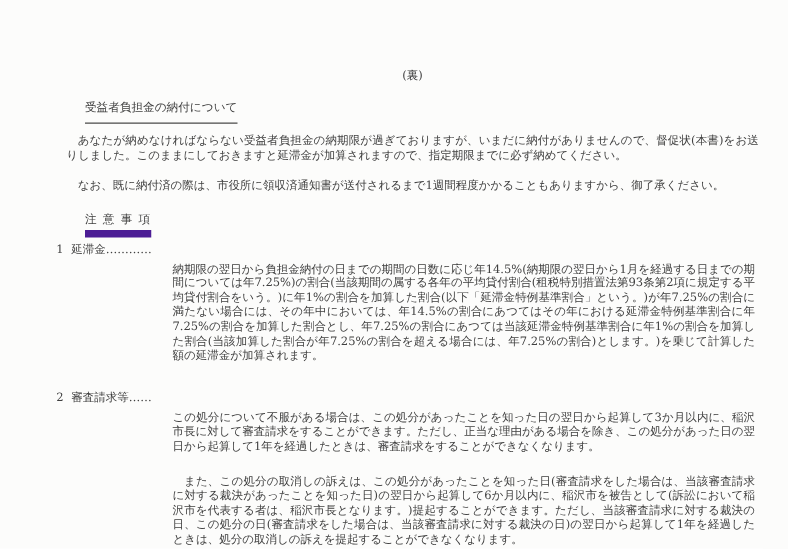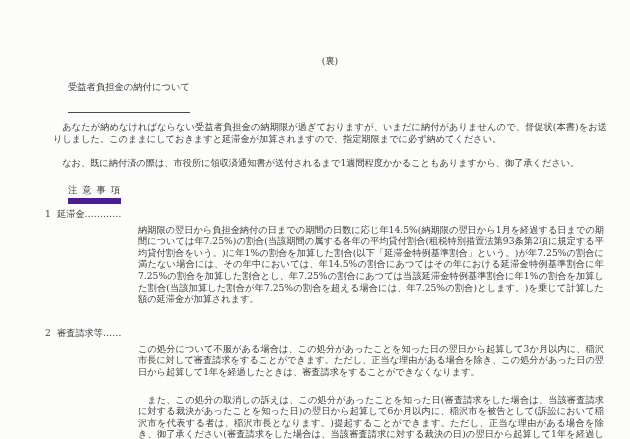--- a/index.html
+++ b/index.html
@@ -26,21 +26,21 @@
   }
   .side-label {
     text-align: center;
     margin: 0 0 0 0;
   }
   .title {
     display: inline-block;
     font-size: 9.3px;
     font-weight: normal;
     margin: 14px 0 0 28px;
-    padding-bottom: 20px;
+    padding-bottom: 6px;
     border-bottom: 1px solid #4a4a4a;
   }
   .para {
     margin: 13px;
     text-indent: 1em;
     text-align: justify;
     overflow-wrap: anywhere;
   }
   .para.first { margin-top: 8px; }
   .para.second { margin-top: 5px; }
@@ -120,21 +120,21 @@
       <div class="item-text">
         <p>納期限の翌日から負担金納付の日までの期間の日数に応じ年14.5%(納期限の翌日から1月を経過する日までの期間については年7.25%)の割合(当該期間の属する各年の平均貸付割合(租税特別措置法第93条第2項に規定する平均貸付割合をいう。)に年1%の割合を加算した割合(以下「延滞金特例基準割合」という。)が年7.25%の割合に満たない場合には、その年中においては、年14.5%の割合にあつてはその年における延滞金特例基準割合に年7.25%の割合を加算した割合とし、年7.25%の割合にあつては当該延滞金特例基準割合に年1%の割合を加算した割合(当該加算した割合が年7.25%の割合を超える場合には、年7.25%の割合)とします。)を乗じて計算した額の延滞金が加算されます。</p>
       </div>
     </div>
 
     <div class="note-item second-item">
       <span class="item-no">2</span>
       <span class="item-label"><span>審査請求等</span><span>……</span></span>
       <div class="item-text">
         <p>この処分について不服がある場合は、この処分があったことを知った日の翌日から起算して3か月以内に、稲沢市長に対して審査請求をすることができます。ただし、正当な理由がある場合を除き、この処分があった日の翌日から起算して1年を経過したときは、審査請求をすることができなくなります。</p>
-        <p class="indent1">また、この処分の取消しの訴えは、この処分があったことを知った日(審査請求をした場合は、当該審査請求に対する裁決があったことを知った日)の翌日から起算して6か月以内に、稲沢市を被告として(訴訟において稲沢市を代表する者は、稲沢市長となります。)提起することができます。ただし、正当な理由がある場合を除き、御了承ください(審査請求をした場合は、当該審査請求に対する裁決の日)の翌日から起算して1年を経過したときは、処分の取消しの訴えを提起することができなくなります。</p>
+        <p class="indent1">また、この処分の取消しの訴えは、この処分があったことを知った日(審査請求をした場合は、当該審査請求に対する裁決があったことを知った日)の翌日から起算して6か月以内に、稲沢市を被告として(訴訟において稲沢市を代表する者は、稲沢市長となります。)提起することができます。ただし、当該審査請求に対する裁決の日、この処分の日(審査請求をした場合は、当該審査請求に対する裁決の日)の翌日から起算して1年を経過したときは、処分の取消しの訴えを提起することができなくなります。</p>
       </div>
     </div>
 
     <div class="contact-box">
       <div class="box-heading">この受益者負担金についてのお問い合わせは</div>
       <div class="box-postal">〒</div>
       <div class="box-tel">
         <span class="tel-word-1">電</span><span class="tel-word-2">話</span><span class="ext-open">(内線</span><span class="ext-close">)</span>
       </div>
       <div class="box-fax">ファックス</div>

